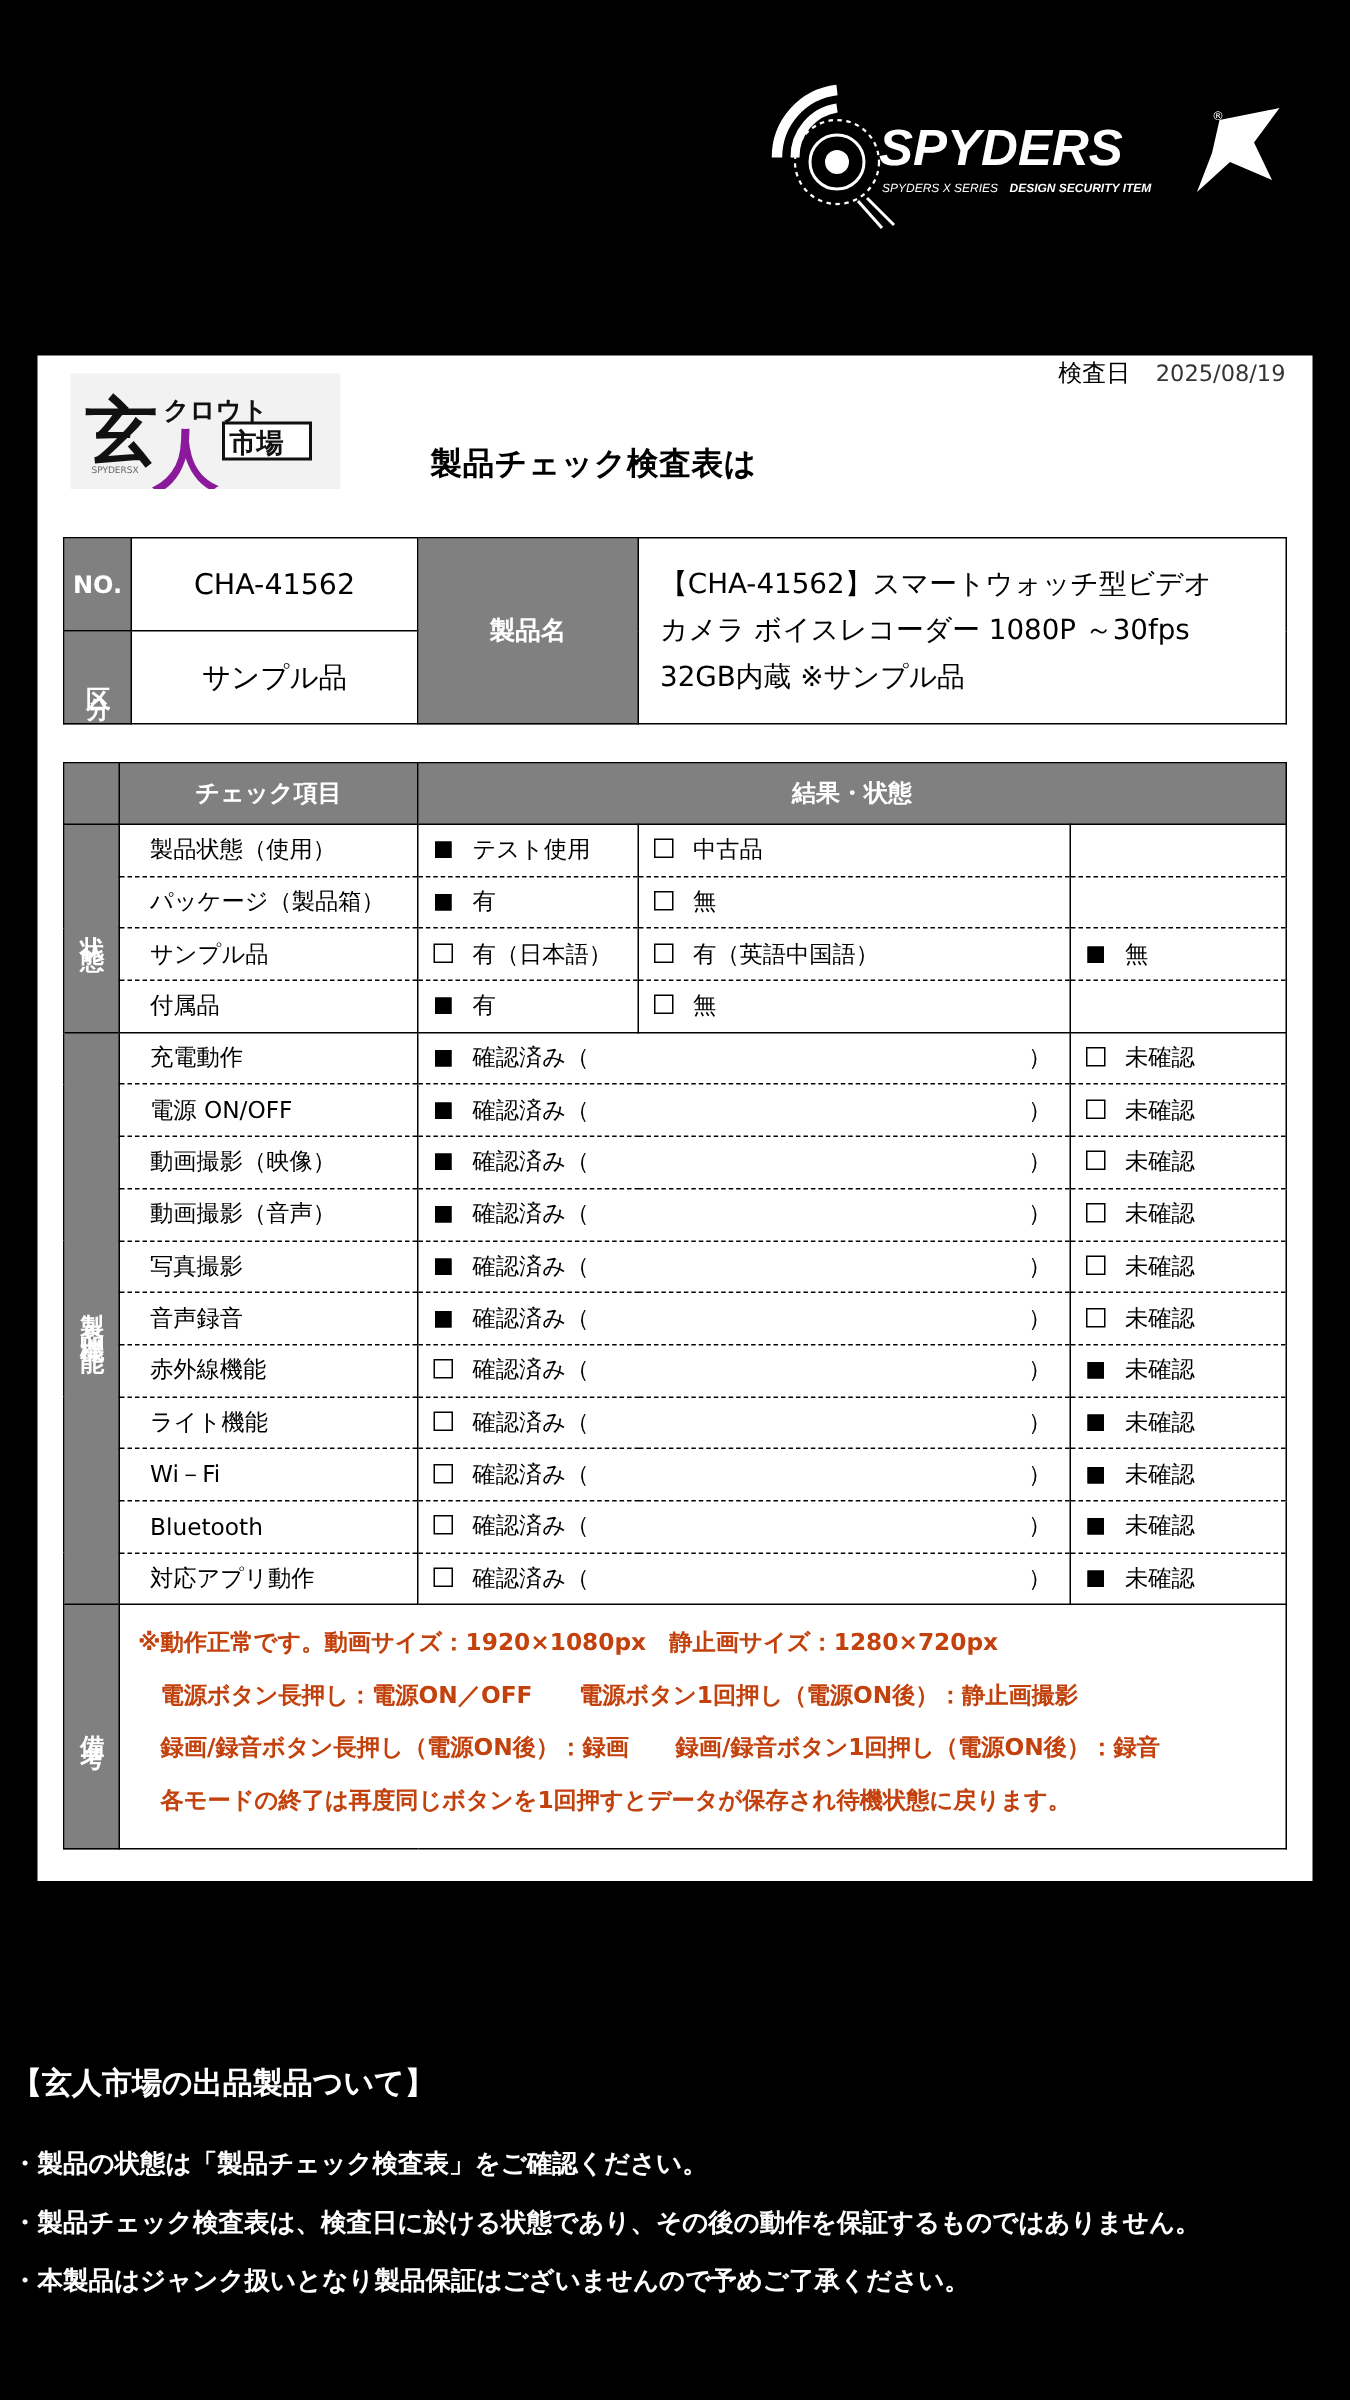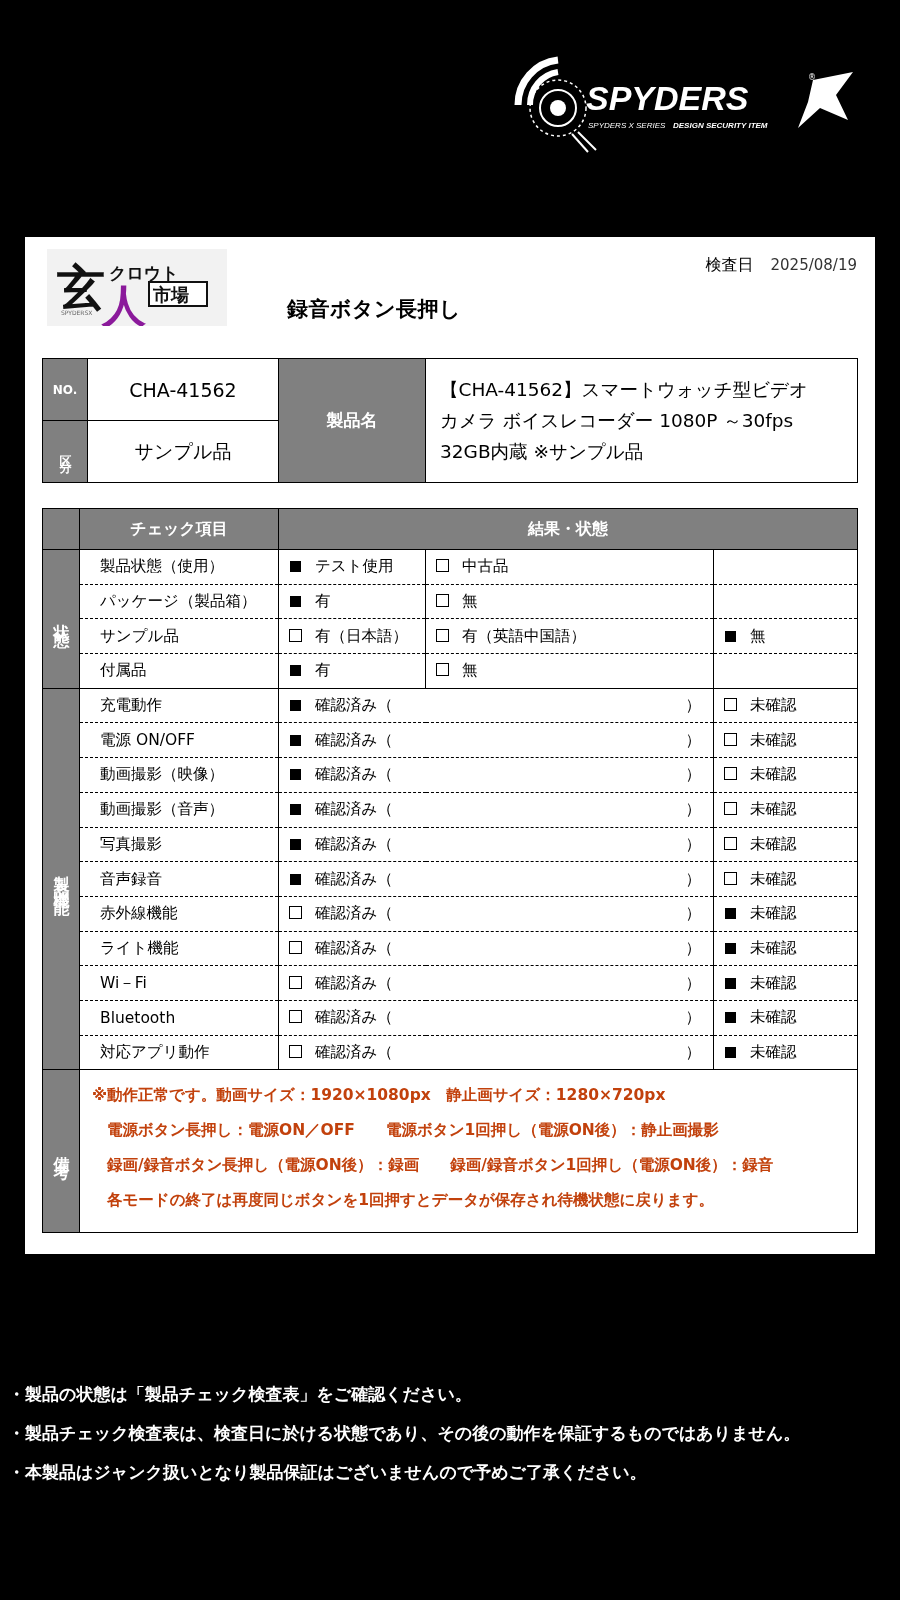--- a/index.html
+++ b/index.html
@@ -8,29 +8,29 @@
 
   
   .brand { position: absolute; left: 508px; top: 50px; width: 360px; height: 105px; }
   .brand svg { width: 100%; height: 100%; }
 
   
   .panel { position: absolute; left: 25px; top: 237px; width: 850px; height: 1017px; background: #fff; }
   .shop-logo { position: absolute; left: 22px; top: 12px; width: 180px; height: 77px; background: #f2f2f2; overflow: hidden; }
   .shop-logo svg { width: 100%; height: 100%; }
   .doc-title { position: absolute; left: 262px; top: 58px; font-size: 21px; font-weight: bold; letter-spacing: 0.5px; }
-  .inspect { position: absolute; right: 18px; top: 18px; font-size: 16px; }
+  .inspect { position: absolute; right: 18px; top: 2px; font-size: 16px; }
   .inspect .lbl { margin-right: 12px; }
   .inspect .date { color: #333; font-size: 15px; }
 
   
   table { border-collapse: collapse; table-layout: fixed; }
   .info { position: absolute; left: 17px; top: 121px; width: 816px; }
   .info td { border: 1.5px solid #000; height: 62px; vertical-align: middle; }
-  .gh { background: #808080; color: #fff; font-weight: bold; text-align: center; font-size: 12px; }
+  .gh { background: #808080; color: #fff; font-weight: bold; text-align: center; font-size: 16px; }
   .info .val { text-align: center; font-size: 19px; }
   .info .pname { font-size: 18.5px; line-height: 31px; padding: 0 12px 0 14px; }
 
   
   .check { position: absolute; left: 17px; top: 271px; width: 816px; }
   .check td { border-left: 1.5px solid #000; border-right: 1.5px solid #000; height: 34.7px; font-size: 15.5px; vertical-align: middle; }
   .check tr.hdr td { height: 41px; border: 1.5px solid #000; font-size: 16px; }
   .check tr.r td { border-bottom: 1px dashed #000; }
   .check tr.last td { border-bottom: 1.5px solid #000; }
   .check td.sec { border: 1.5px solid #000; writing-mode: vertical-rl; text-orientation: upright; letter-spacing: 8px; font-size: 16px; }
@@ -74,21 +74,21 @@
   <div class="shop-logo">
     <svg viewBox="0 0 180 77">
       <text x="10" y="55" font-size="48" font-weight="bold" fill="#111" font-family="DejaVu Sans, sans-serif">玄</text>
       <text x="62" y="30" font-size="17" font-weight="bold" fill="#111" font-family="DejaVu Sans, sans-serif">クロウト</text>
       <text x="55" y="72" font-size="44" font-weight="bold" fill="#8b1a9b" font-family="DejaVu Sans, sans-serif">人</text>
       <rect x="102" y="33" width="58" height="24" fill="#fff" stroke="#111" stroke-width="2"></rect>
       <text x="106" y="52" font-size="18" font-weight="bold" fill="#111" font-family="DejaVu Sans, sans-serif">市場</text>
       <text x="14" y="66" font-size="6" fill="#666">SPYDERSX</text>
     </svg>
   </div>
-  <div class="doc-title">録音ボタン長押し</div>
+  <div class="doc-title">製品チェック検査表は</div>
   <div class="inspect">
     <span class="lbl">検査日</span>
     <span class="date">2025/08/19</span>
   </div>
 
   <table class="info">
     <colgroup>
         <col style="width:45px">
         <col style="width:191px">
         <col style="width:147px">
@@ -221,16 +221,17 @@
         <div class="line ind">電源ボタン長押し：電源ON／OFF　　電源ボタン1回押し（電源ON後）：静止画撮影</div>
         <div class="line ind">録画/録音ボタン長押し（電源ON後）：録画　　録画/録音ボタン1回押し（電源ON後）：録音</div>
         <div class="line ind">各モードの終了は再度同じボタンを1回押すとデータが保存され待機状態に戻ります。</div>
       </td>
     </tr>
   </tbody>
     </table>
 </div>
 
 <div class="foot">
+  <h2>【玄人市場の出品製品ついて】</h2>
   <p>・製品の状態は「製品チェック検査表」をご確認ください。</p>
   <p>・製品チェック検査表は、検査日に於ける状態であり、その後の動作を保証するものではありません。</p>
   <p>・本製品はジャンク扱いとなり製品保証はございませんので予めご了承ください。</p>
 </div>
 
 </body></html>

